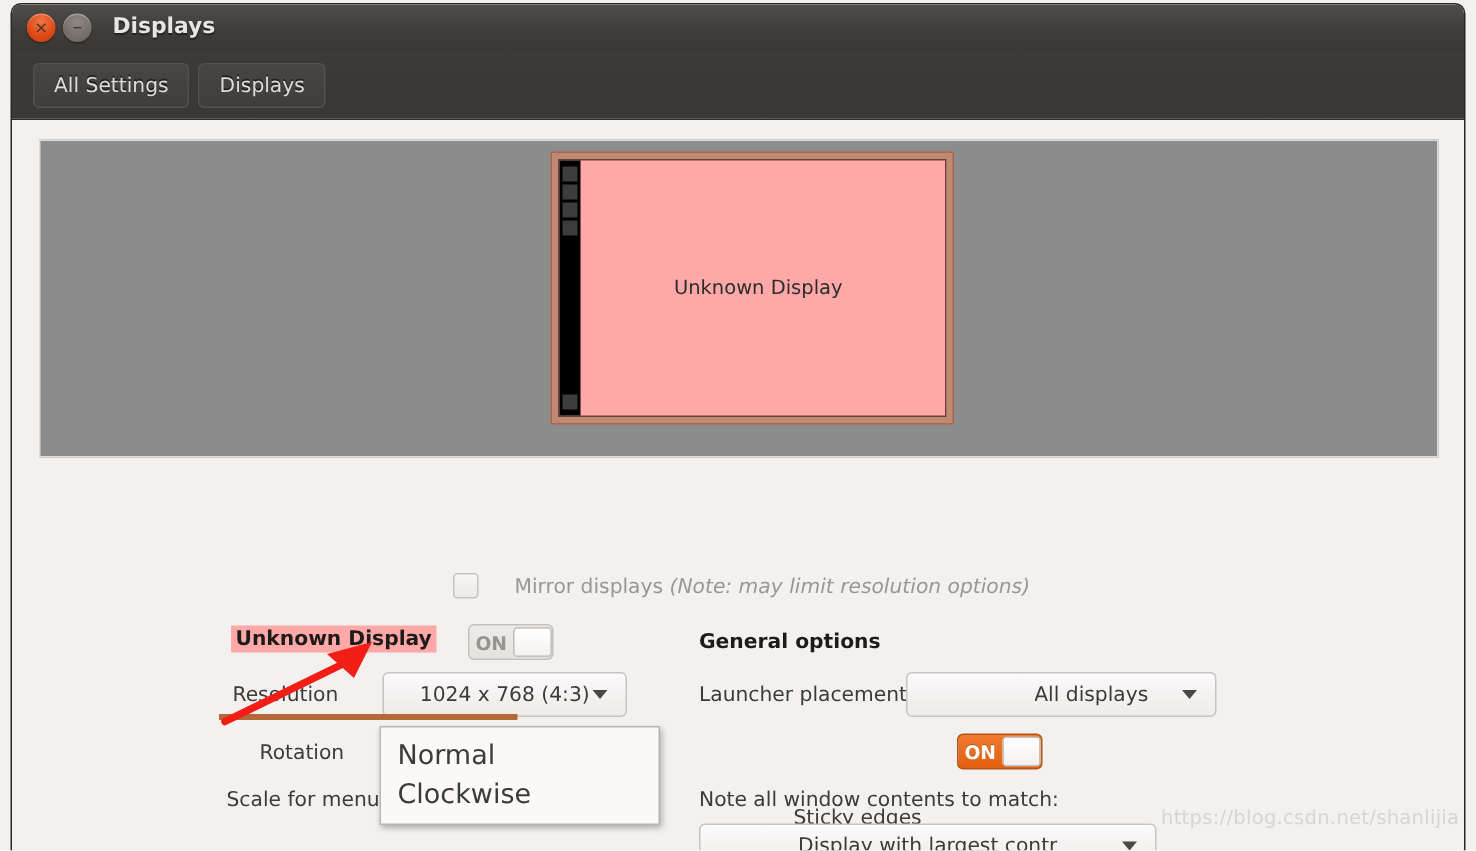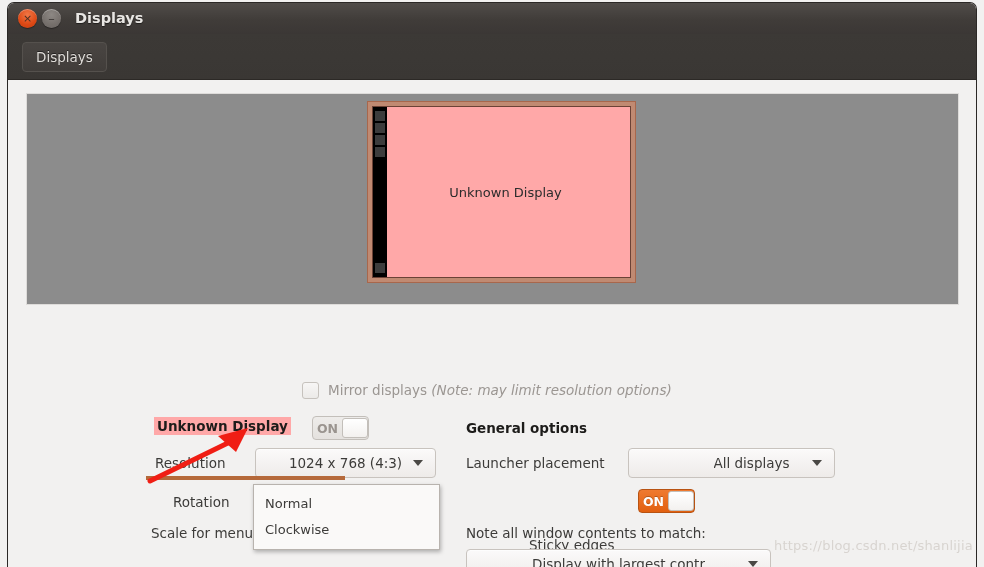--- a/index.html
+++ b/index.html
@@ -165,21 +165,22 @@
     font-weight: normal;
     margin-left: 8px;
   }
 
   
   .mirror-row {
     position: absolute;
     left: 294px;
     top: 302px;
     display: flex;
-    gap: 9px;
+    align-items: center;
+    gap: 24px;
   }
   .checkbox {
     width: 15px;
     height: 15px;
     border: 1px solid #c6c2bd;
     border-radius: 3px;
     background: linear-gradient(to bottom, #f7f6f5, #eceae8);
   }
   .mirror-text {
     font-size: 13.5px;
@@ -280,22 +281,22 @@
     overflow: hidden;
   }
   .combo .arrow {
     position: absolute;
     right: 12px;
     width: 0; height: 0;
     border-left: 5px solid transparent;
     border-right: 5px solid transparent;
     border-top: 6px solid #4a4845;
   }
-  #resolution-combo { left: 247px; top: 368px; width: 181px; }
-  #launcher-combo   { left: 620px; top: 368px; width: 207px; padding-left: 40px; }
+  #resolution-combo { left: 247px; top: 368px; width: 163px; }
+  #launcher-combo   { left: 596px; top: 368px; width: 207px; padding-left: 40px; }
   #scale-combo      { left: 458px; top: 469px; width: 305px; }
   #scale-combo .ctext { max-width: 250px; text-overflow: clip; }
 
   
   #general-options { position: absolute; left: 458px; top: 340px; font-size: 13.5px; }
   #launcher-label  { position: absolute; left: 458px; top: 375px; }
   #sticky-label    { position: absolute; left: 521px; top: 413px; margin-top: 44px; }
   #scale-all-label { position: absolute; left: 458px; top: 445px; }
 
   
@@ -307,21 +308,21 @@
     background: #faf9f8;
     border: 1px solid #b8b3ae;
     box-shadow: 1px 2px 4px rgba(0,0,0,.28);
     padding: 6px 0;
     z-index: 30;
   }
   .dditem {
     height: 26px;
     line-height: 26px;
     padding-left: 11px;
-    font-size: 13px;
+    font-size: 18px;
     color: #3c3b39;
     white-space: nowrap;
   }
 
   
   .annotation {
     position: absolute;
     left: 0; top: 0;
     width: 984px; height: 567px;
     pointer-events: none;
@@ -350,20 +351,21 @@
           <span class="glyph">×</span>
         </div>
         <div class="wbtn min">
           <span class="glyph">–</span>
         </div>
       </div>
       <div class="win-title">Displays</div>
     </div>
 
     <div class="toolbar">
+      <div class="tbtn">All Settings</div>
       <div class="tbtn">Displays</div>
     </div>
 
     <div class="content">
 
       <div class="canvas">
         <div class="monitor">
           <div class="monitor-screen">
             <div class="launcher">
               <div class="licon" style="top:4px;"></div>

